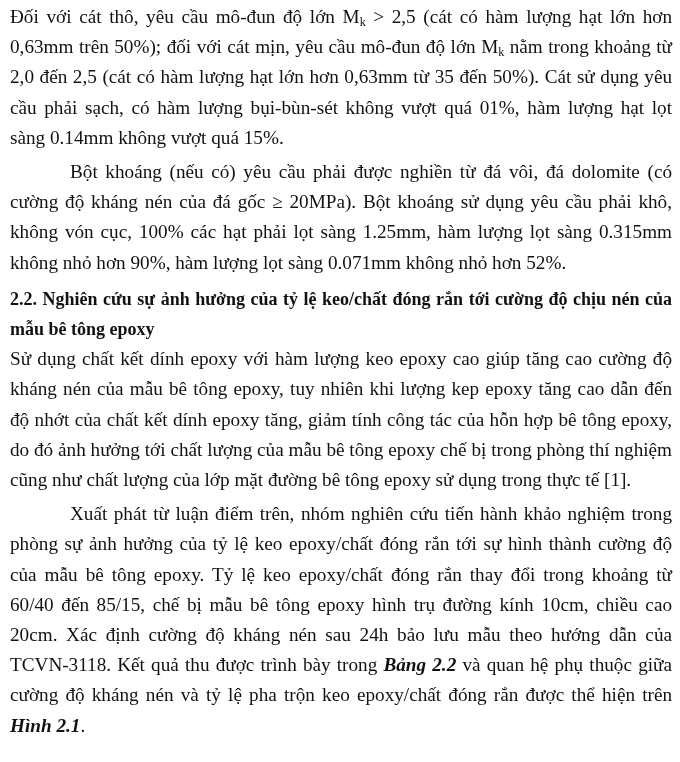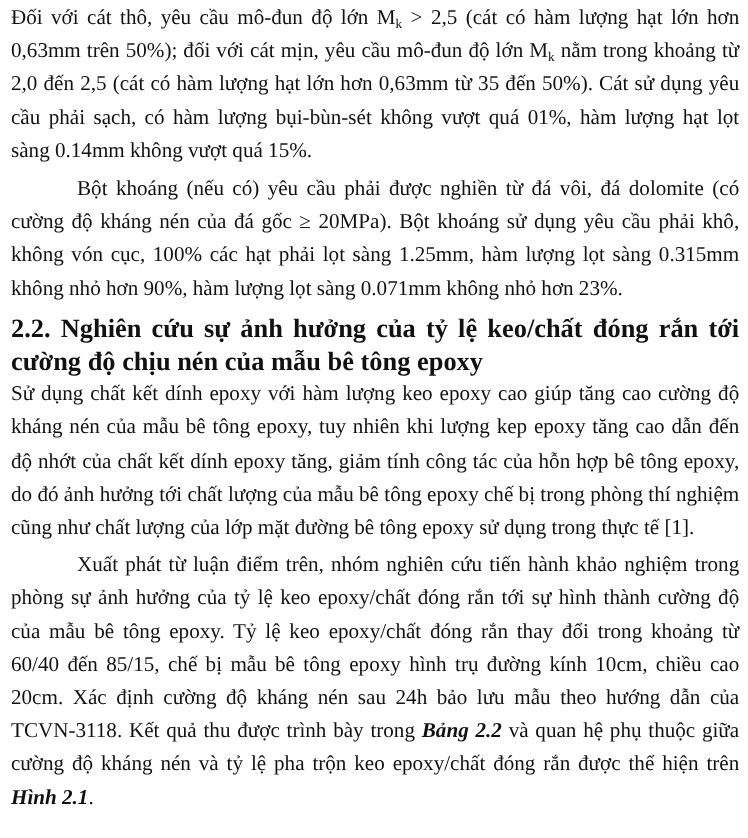--- a/index.html
+++ b/index.html
@@ -12,39 +12,39 @@
   p {
     margin: 0;
     font-size: 19.2px;
     line-height: 30.2px;
     text-align: justify;
     text-align-last: left;
   }
   p.indent { text-indent: 60px; }
   h2 {
     margin: 6px 0 0 0;
-    font-size: 24px;
+    font-size: 18px;
     line-height: 30.2px;
     font-weight: bold;
     text-align: justify;
   }
   sub { font-size: 12px; vertical-align: -3px; line-height: 0; }
   em { font-style: italic; font-weight: bold; }
   .gap2 { height: 4px; }
 </style>
 </head>
 <body>
 
 <div class="page">
 
   <p><span>Đối với cát thô, yêu cầu mô-đun độ lớn M</span><sub>k</sub><span> &gt; 2,5 (cát có hàm lượng hạt lớn hơn 0,63mm trên 50%); đối với cát mịn, yêu cầu mô-đun độ lớn M</span><sub>k</sub><span> nằm trong khoảng từ 2,0 đến 2,5 (cát có hàm lượng hạt lớn hơn 0,63mm từ 35 đến 50%). Cát sử dụng yêu cầu phải sạch, có hàm lượng bụi-bùn-sét không vượt quá 01%, hàm lượng hạt lọt sàng 0.14mm không vượt quá 15%.</span></p>
 
   <div class="gap2"></div>
 
-  <p class="indent">Bột khoáng (nếu có) yêu cầu phải được nghiền từ đá vôi, đá dolomite (có cường độ kháng nén của đá gốc ≥ 20MPa). Bột khoáng sử dụng yêu cầu phải khô, không vón cục, 100% các hạt phải lọt sàng 1.25mm, hàm lượng lọt sàng 0.315mm không nhỏ hơn 90%, hàm lượng lọt sàng 0.071mm không nhỏ hơn 23%.</p>
+  <p class="indent">Bột khoáng (nếu có) yêu cầu phải được nghiền từ đá vôi, đá dolomite (có cường độ kháng nén của đá gốc ≥ 20MPa). Bột khoáng sử dụng yêu cầu phải khô, không vón cục, 100% các hạt phải lọt sàng 1.25mm, hàm lượng lọt sàng 0.315mm không nhỏ hơn 90%, hàm lượng lọt sàng 0.071mm không nhỏ hơn 52%.</p>
 
   <h2>2.2. Nghiên cứu sự ảnh hưởng của tỷ lệ keo/chất đóng rắn tới cường độ chịu nén của mẫu bê tông epoxy</h2>
 
   <p>Sử dụng chất kết dính epoxy với hàm lượng keo epoxy cao giúp tăng cao cường độ kháng nén của mẫu bê tông epoxy, tuy nhiên khi lượng kep epoxy tăng cao dẫn đến độ nhớt của chất kết dính epoxy tăng, giảm tính công tác của hỗn hợp bê tông epoxy, do đó ảnh hưởng tới chất lượng của mẫu bê tông epoxy chế bị trong phòng thí nghiệm cũng như chất lượng của lớp mặt đường bê tông epoxy sử dụng trong thực tế [1].</p>
 
   <div class="gap2"></div>
 
   <p class="indent"><span>Xuất phát từ luận điểm trên, nhóm nghiên cứu tiến hành khảo nghiệm trong phòng sự ảnh hưởng của tỷ lệ keo epoxy/chất đóng rắn tới sự hình thành cường độ của mẫu bê tông epoxy. Tỷ lệ keo epoxy/chất đóng rắn thay đổi trong khoảng từ 60/40 đến 85/15, chế bị mẫu bê tông epoxy hình trụ đường kính 10cm, chiều cao 20cm. Xác định cường độ kháng nén sau 24h bảo lưu mẫu theo hướng dẫn của TCVN-3118. Kết quả thu được trình bày trong </span><em>Bảng 2.2</em><span> và quan hệ phụ thuộc giữa cường độ kháng nén và tỷ lệ pha trộn keo epoxy/chất đóng rắn được thể hiện trên </span><em>Hình 2.1</em><span>.</span></p>
 
 </div>

